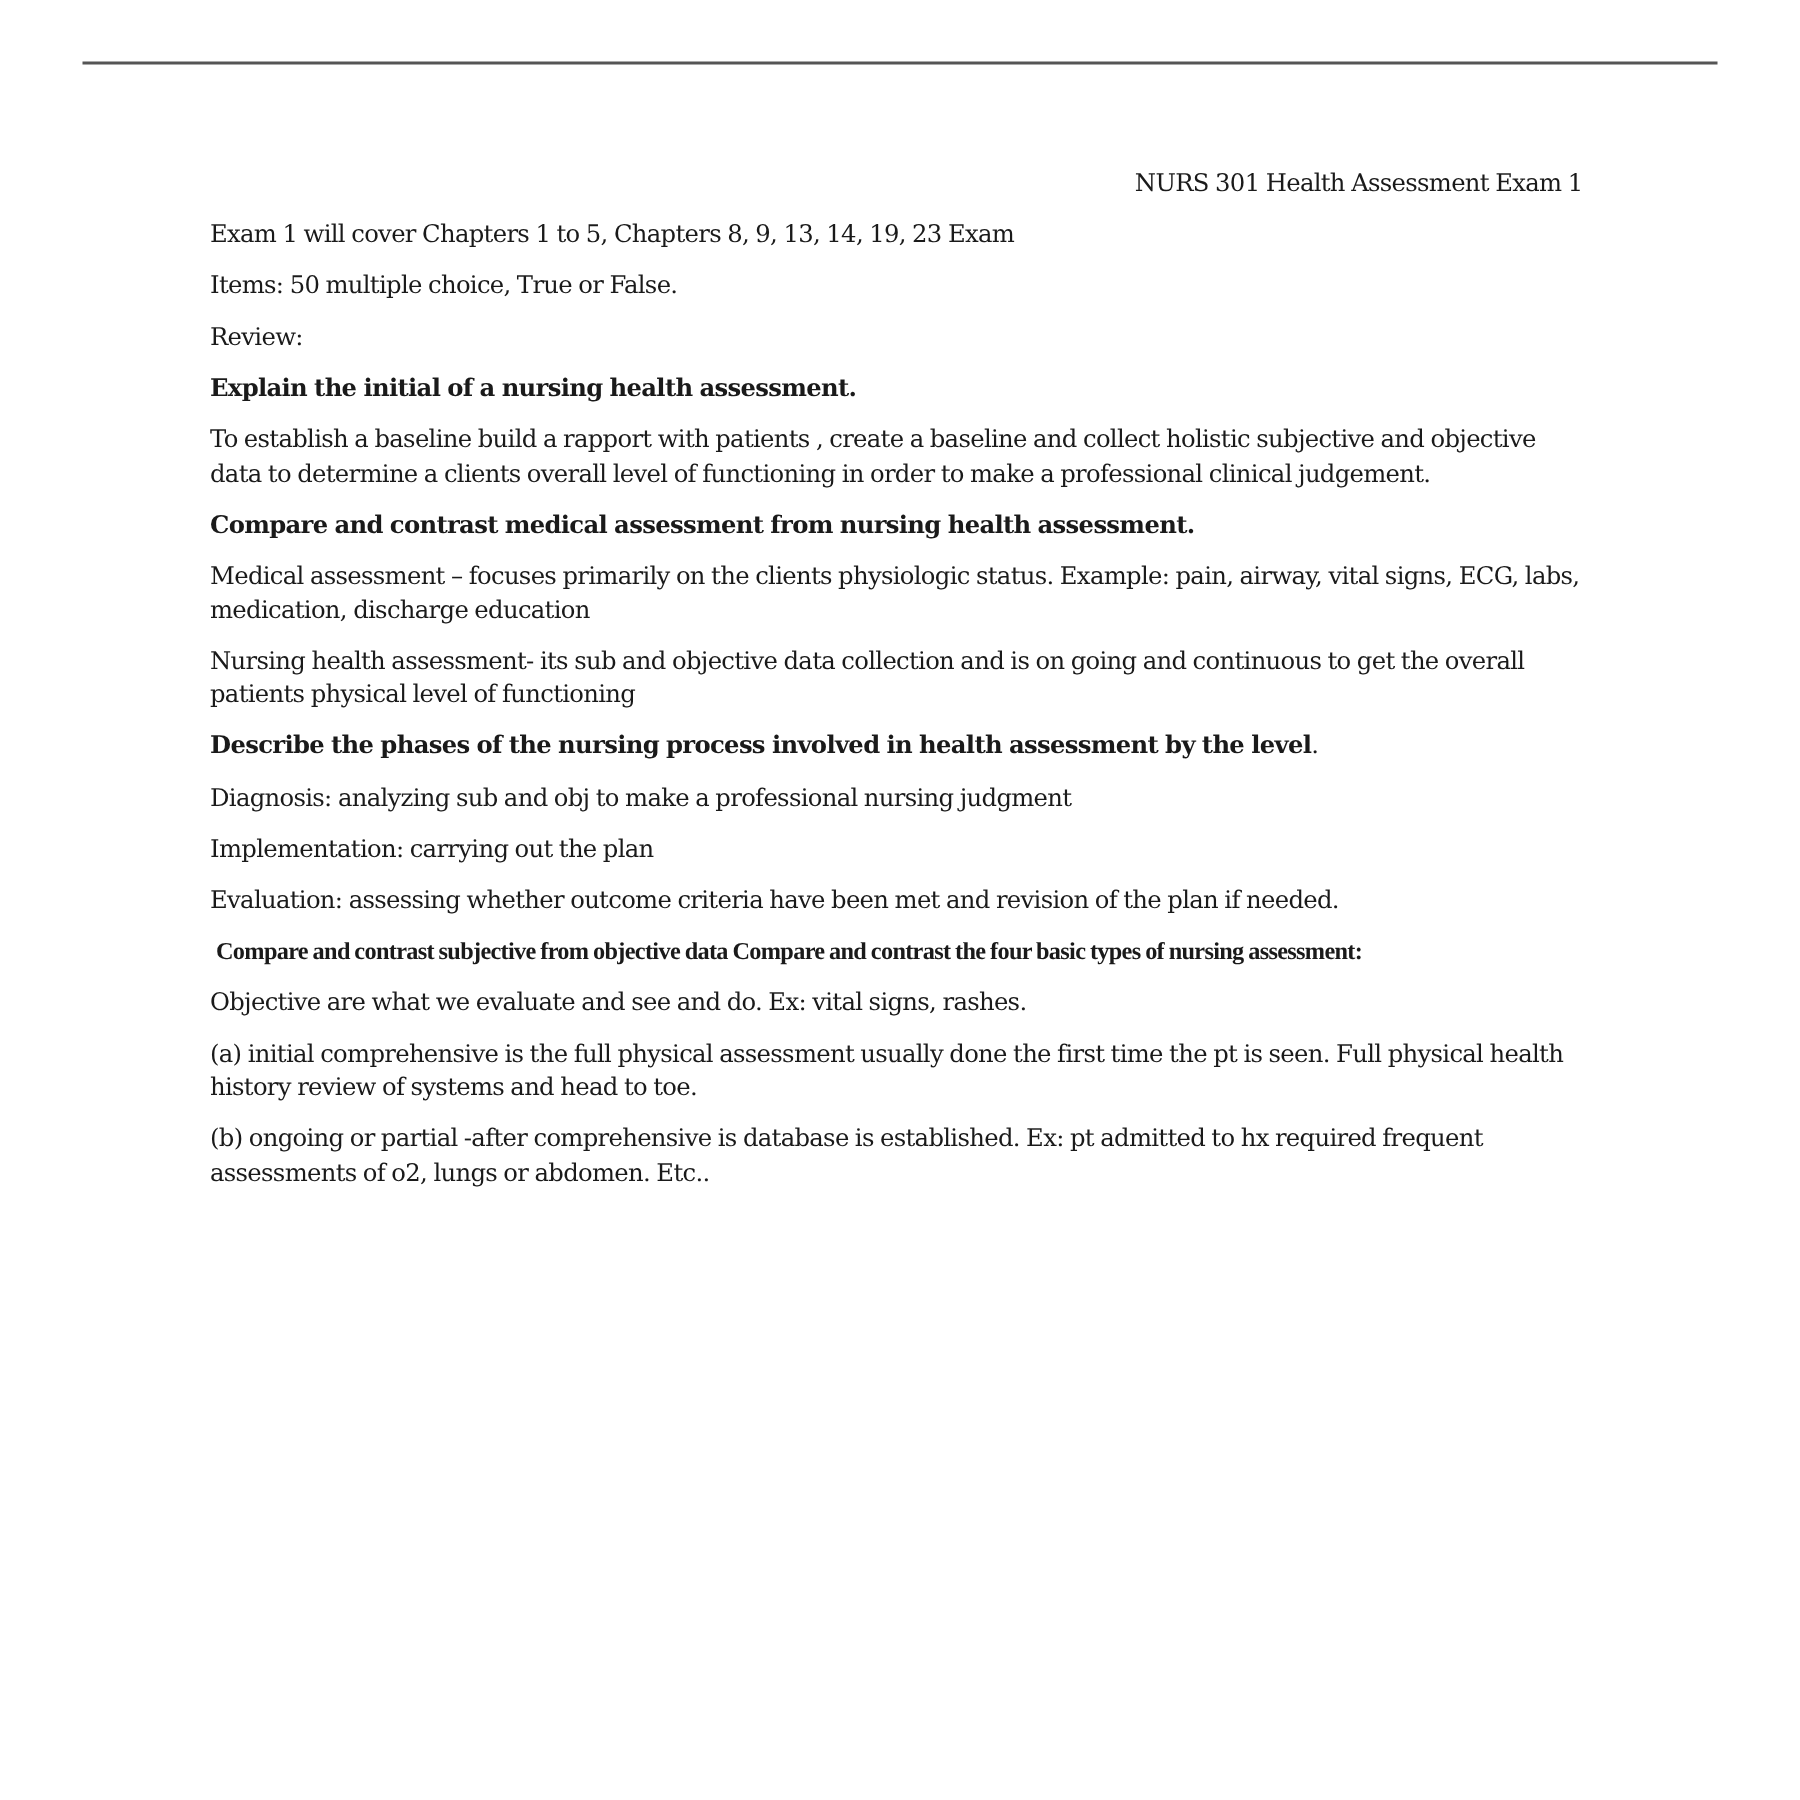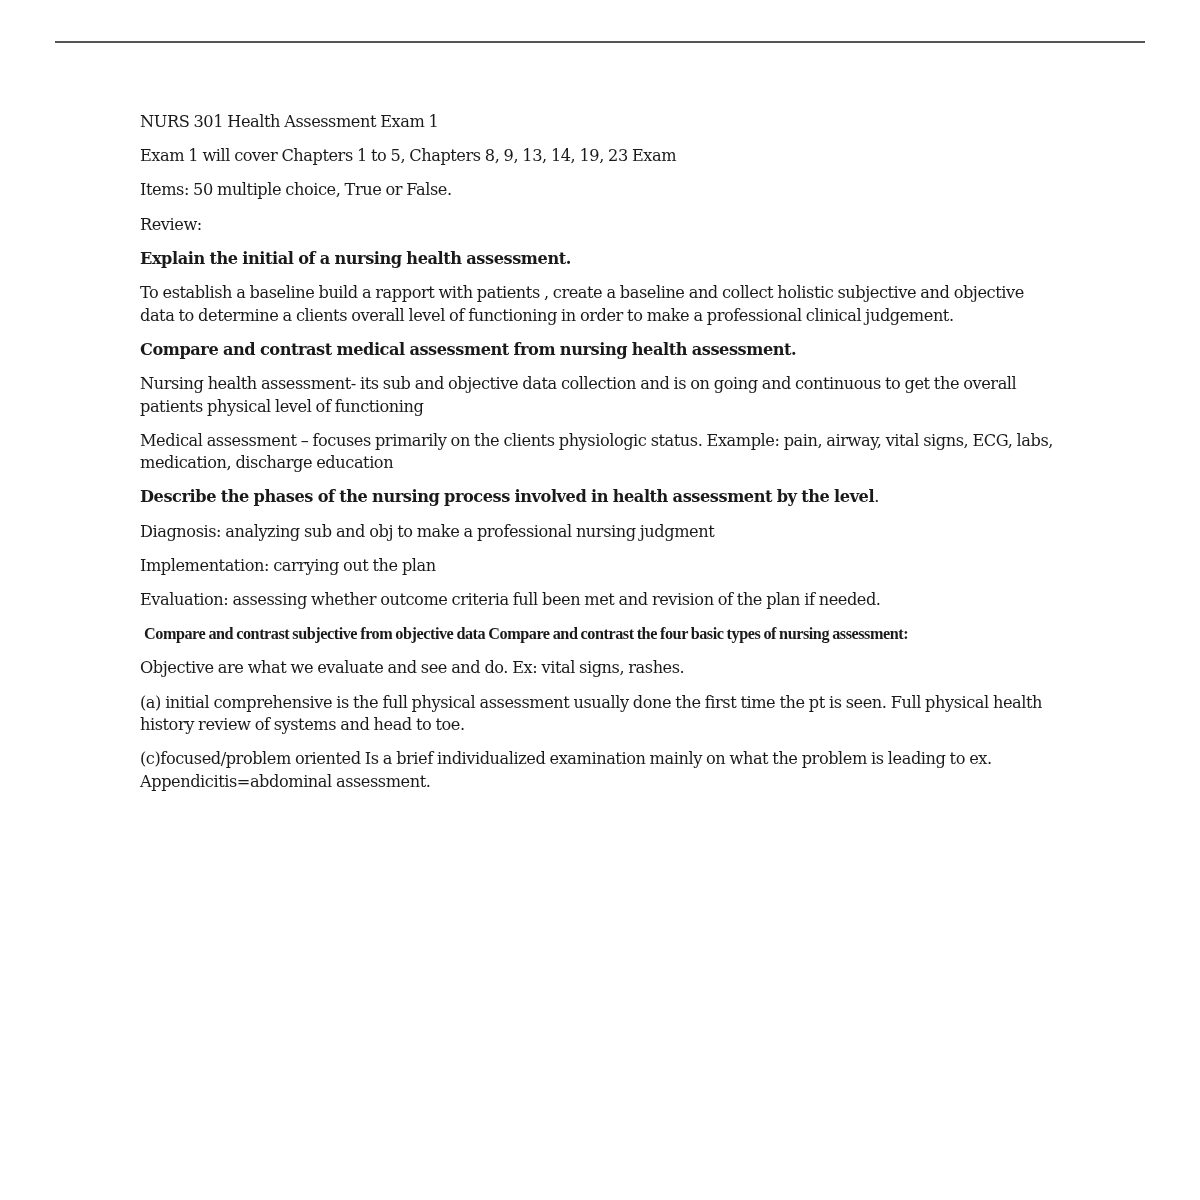--- a/index.html
+++ b/index.html
@@ -1,44 +1,44 @@
 <!DOCTYPE html>
 <html><head>
   <meta charset="utf-8">
   <style>
     html, body { margin: 0; padding: 0; background: #ffffff; }
     body { width: 1200px; height: 1200px; position: relative; overflow: hidden;
            font-family: "DejaVu Serif", "Liberation Serif", serif; color: #1a1a1a; }
     .top-rule { position: absolute; left: 55px; top: 41px; width: 1090px; height: 2px; background: #555555; }
     .doc { position: absolute; left: 140px; top: 111px; width: 915px; font-size: 16.2px; letter-spacing: -0.45px; word-spacing: -0.5px; }
     .p { margin: 0 0 11.6px 0; line-height: 22.6px; }
-    .center { text-align: left; }
+    .center { text-align: right; }
     .b { font-weight: bold; }
     .indent { padding-left: 4px; font-family: Liberation Serif, serif; }
   </style>
 </head>
 <body>
 
 <div class="top-rule"></div>
 
 <div class="doc">
   <p class="p center">NURS 301 Health Assessment Exam 1</p>
   <p class="p">Exam 1 will cover Chapters 1 to 5, Chapters 8, 9, 13, 14, 19, 23  Exam</p>
   <p class="p">Items: 50 multiple choice, True or False.</p>
   <p class="p">Review:</p>
 
   <p class="p b">Explain the initial of a nursing health assessment.</p>
   <p class="p">To establish a baseline build a rapport with patients , create a baseline and collect holistic subjective and objective data to determine a clients overall level of functioning in order to make a professional clinical judgement.</p>
 
   <p class="p b">Compare and contrast medical assessment from nursing health assessment.</p>
+  <p class="p">Medical assessment – focuses primarily on the clients physiologic status. Example: pain, airway, vital signs, ECG,  labs, medication, discharge education</p>
   <p class="p">Nursing health assessment- its  sub and objective data collection and is on going and continuous to get the overall patients physical level of functioning</p>
-  <p class="p">Medical assessment – focuses primarily on the clients physiologic status. Example: pain, airway, vital signs, ECG,  labs, medication, discharge education</p>
 
   <p class="p"><span class="b">Describe the phases of the nursing process involved in health assessment by the level</span><span>.</span></p>
   <p class="p">Diagnosis: analyzing sub and obj to make a professional nursing judgment</p>
   <p class="p">Implementation: carrying out the plan</p>
-  <p class="p">Evaluation: assessing whether outcome criteria full been met and revision of the plan if needed.</p>
+  <p class="p">Evaluation: assessing whether outcome criteria have been met and revision of the plan if needed.</p>
 
   <p class="p b indent">Compare and contrast subjective from objective data Compare and contrast the four basic types of nursing assessment:</p>
   <p class="p">Objective are what we evaluate and see and do. Ex: vital signs, rashes.</p>
   <p class="p">(a) initial comprehensive is the full physical assessment usually done the first time the pt is seen. Full physical health history review of systems and head to toe.</p>
-  <p class="p">(c)focused/problem oriented Is a brief individualized examination mainly on what the problem is leading to ex. Appendicitis=abdominal assessment.</p>
+  <p class="p">(b) ongoing or partial -after comprehensive is database is established.  Ex: pt admitted to hx required frequent assessments of o2, lungs or abdomen. Etc..</p>
 </div>
 
 </body></html>

